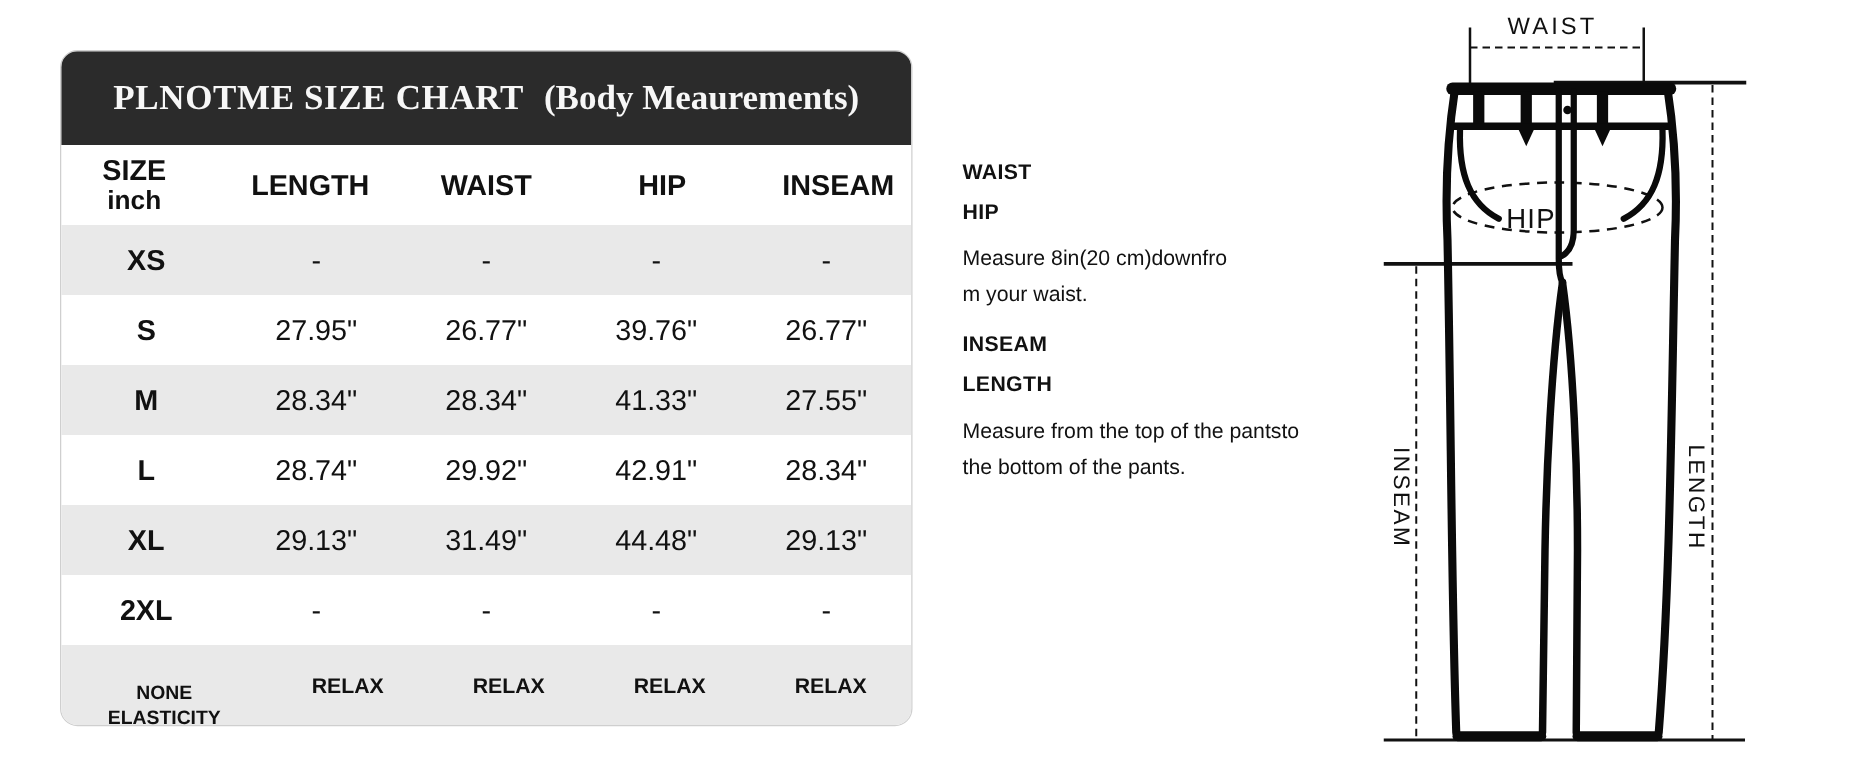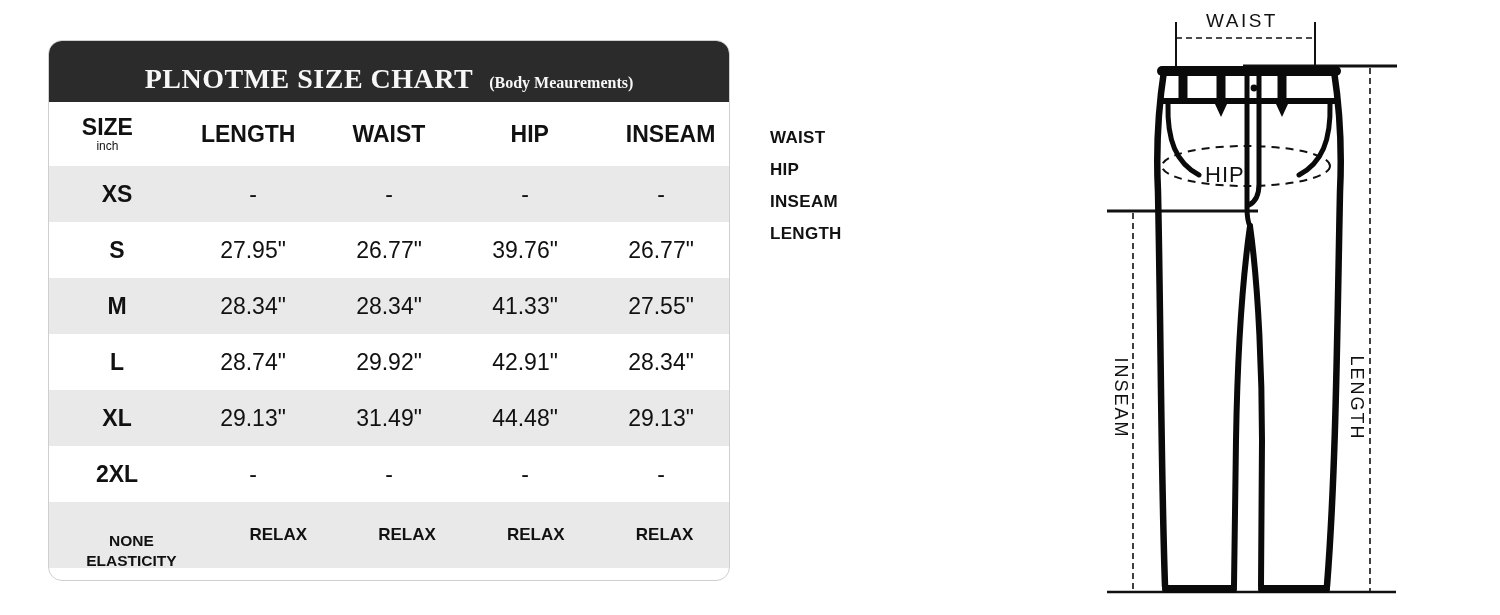--- a/index.html
+++ b/index.html
@@ -16,31 +16,31 @@
     font-family:"Liberation Sans", sans-serif;color:var(--ink);overflow:hidden;
   }
 
   
   .chart-panel{
     position:absolute;left:48px;top:40px;width:682px;height:541px;
     background:#ffffff;border:1px solid var(--panel-border);
     border-radius:14px;overflow:hidden;
   }
   .chart-header{
-    height:61px;background:var(--header-bg);color:var(--header-text);
+    height:75px;background:var(--header-bg);color:var(--header-text);
     display:flex;justify-content:center;align-items:baseline;gap:16px;
     padding-top:22px;font-family:"Liberation Serif", serif;font-weight:700;
     border-radius:12px 12px 0 0;
   }
   .chart-title{font-size:28px;letter-spacing:0.5px;}
-  .chart-subtitle{font-size:16px;}
+  .chart-subtitle{font-size:28px;}
   .thead{height:64px;display:flex;align-items:center;font-weight:700;font-size:23px;gap:24px;}
   .cell{flex:1;text-align:center;}
   .size-head{display:flex;flex-direction:column;line-height:1.1;}
-  .unit{font-size:12px;font-weight:400;}
+  .unit{font-size:21px;font-weight:700;}
   .trow{height:56px;display:flex;align-items:center;font-size:23px;}
   .trow.alt{background:var(--row-alt-bg);}
   .trow .c-size{font-weight:700;}
   .trow.relax-row{height:66px;font-size:17px;font-weight:700;}
   .relax-row .c-size{font-size:15.5px;line-height:1.3;white-space:normal;padding:0 18px;margin-top:32px;}
 
   
   .instructions{position:absolute;left:770px;top:128px;width:330px;}
   .instr-heading{font-size:17px;font-weight:700;letter-spacing:0.3px;margin:0 0 12px;}
   .instr-body{font-size:17px;line-height:29px;margin:0 0 16px;white-space:pre-line;}
@@ -127,24 +127,28 @@
       <div class="cell">RELAX</div>
       <div class="cell">RELAX</div>
       <div class="cell">RELAX</div>
     </div>
   </section>
 
   <section class="instructions">
     <h3 class="instr-heading">WAIST</h3>
 
     <h3 class="instr-heading">HIP</h3>
+    <p class="instr-body">Measure 8in(20 cm)downfro
+m your waist.</p>
 
     <h3 class="instr-heading">INSEAM</h3>
 
     <h3 class="instr-heading">LENGTH</h3>
+    <p class="instr-body">Measure from the top of the pantsto
+the bottom of the pants.</p>
   </section>
 
   <svg class="diagram" viewBox="0 0 320 615" width="320" height="615" xmlns="http://www.w3.org/2000/svg">
 
     <g stroke="#111111">
       <line x1="86" y1="22" x2="86" y2="69" stroke-width="2"></line>
       <line x1="225" y1="22" x2="225" y2="69" stroke-width="2"></line>
       <line x1="86" y1="38" x2="225" y2="38" stroke-width="1.6" stroke-dasharray="6 4"></line>
     </g>
     <text x="152" y="27" text-anchor="middle" font-size="19" letter-spacing="2.5">WAIST</text>

